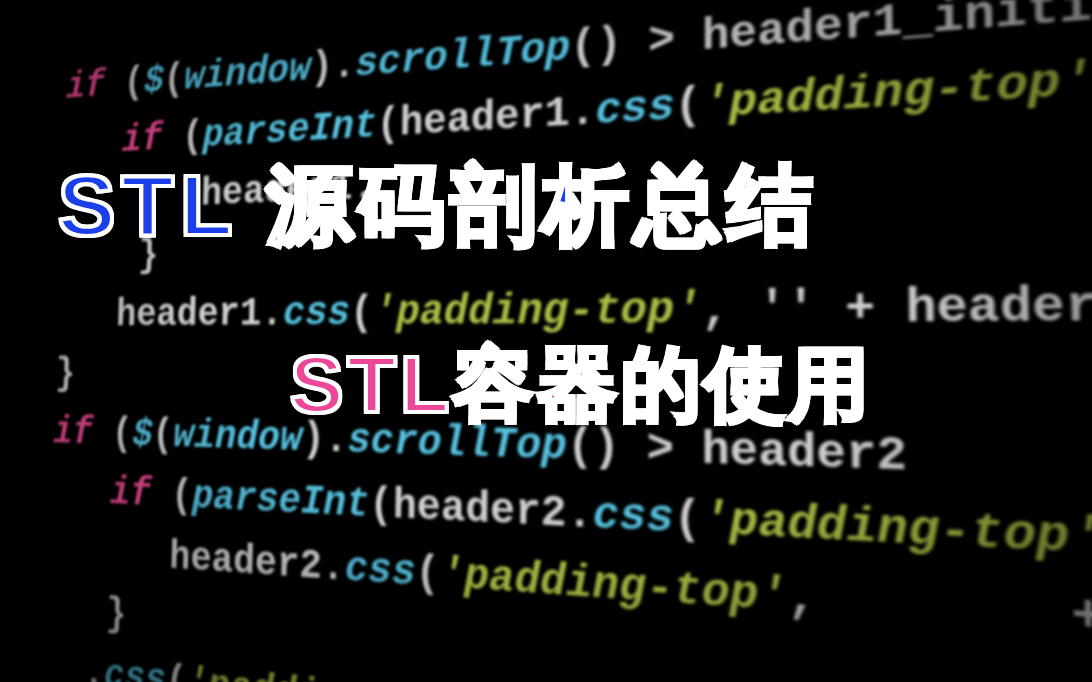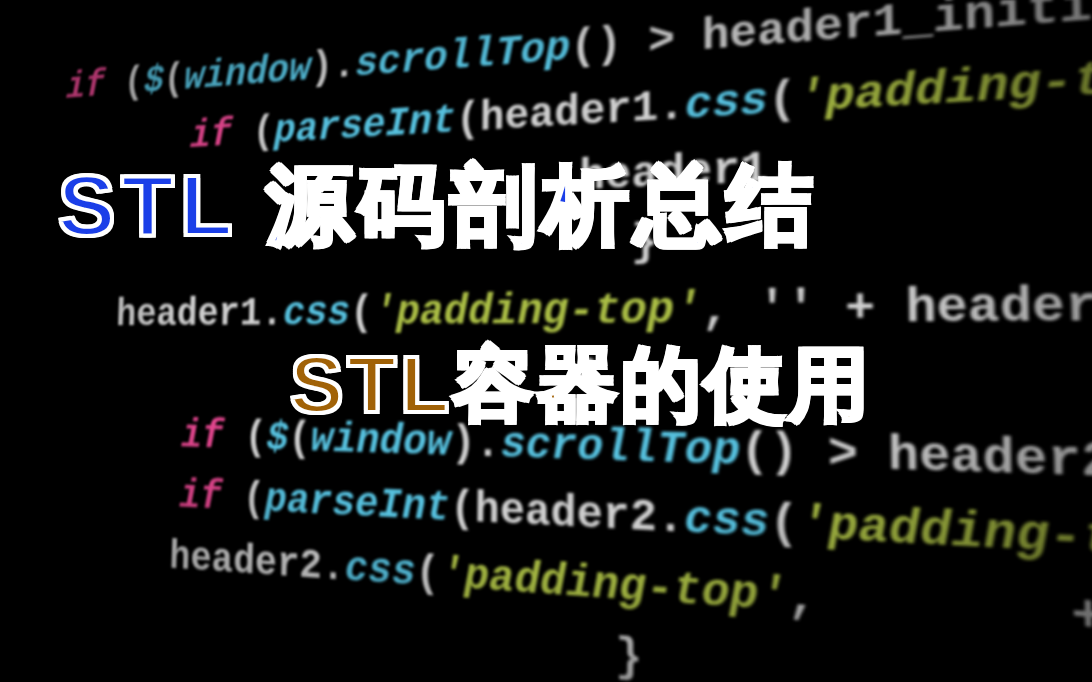--- a/index.html
+++ b/index.html
@@ -1,15 +1,15 @@
 <!DOCTYPE html>
 <html><head>
 <meta charset="utf-8">
 <style>
-  * { margin: 0; padding: 0; box-sizing: border-box; text-align: center; }
+  * { margin: 0; padding: 0; box-sizing: border-box; }
   html, body { width: 1092px; height: 682px; overflow: hidden; }
   body {
     background: #000;
     font-family: 'Courier New', Consolas, monospace;
     position: relative;
   }
   .code-bg {
     position: absolute;
     inset: 0;
     transform: perspective(900px) rotateY(-14deg) rotateX(3deg) scale(1.18);
@@ -49,21 +49,21 @@
       -2px -2px 0 #fff,
       2px -2px 0 #fff,
       -2px 2px 0 #fff;
   }
   .title-sub-shared {
     position: absolute;
     font-family: 'Microsoft YaHei', 'SimHei', Arial, sans-serif;
     font-weight: 900;
     font-size: 80px;
     letter-spacing: 4px;
-    color: #a16207;
+    color: #ec4899;
     -webkit-text-stroke: 4px #ffffff;
     text-shadow:
       0 0 2px #fff,
       2px 2px 0 #fff,
       -2px -2px 0 #fff,
       2px -2px 0 #fff,
       -2px 2px 0 #fff;
   }
   .sub-line1 { left: 290px; top: 332px; }
   .sub-line2 { left: 700px; top: 432px; }

